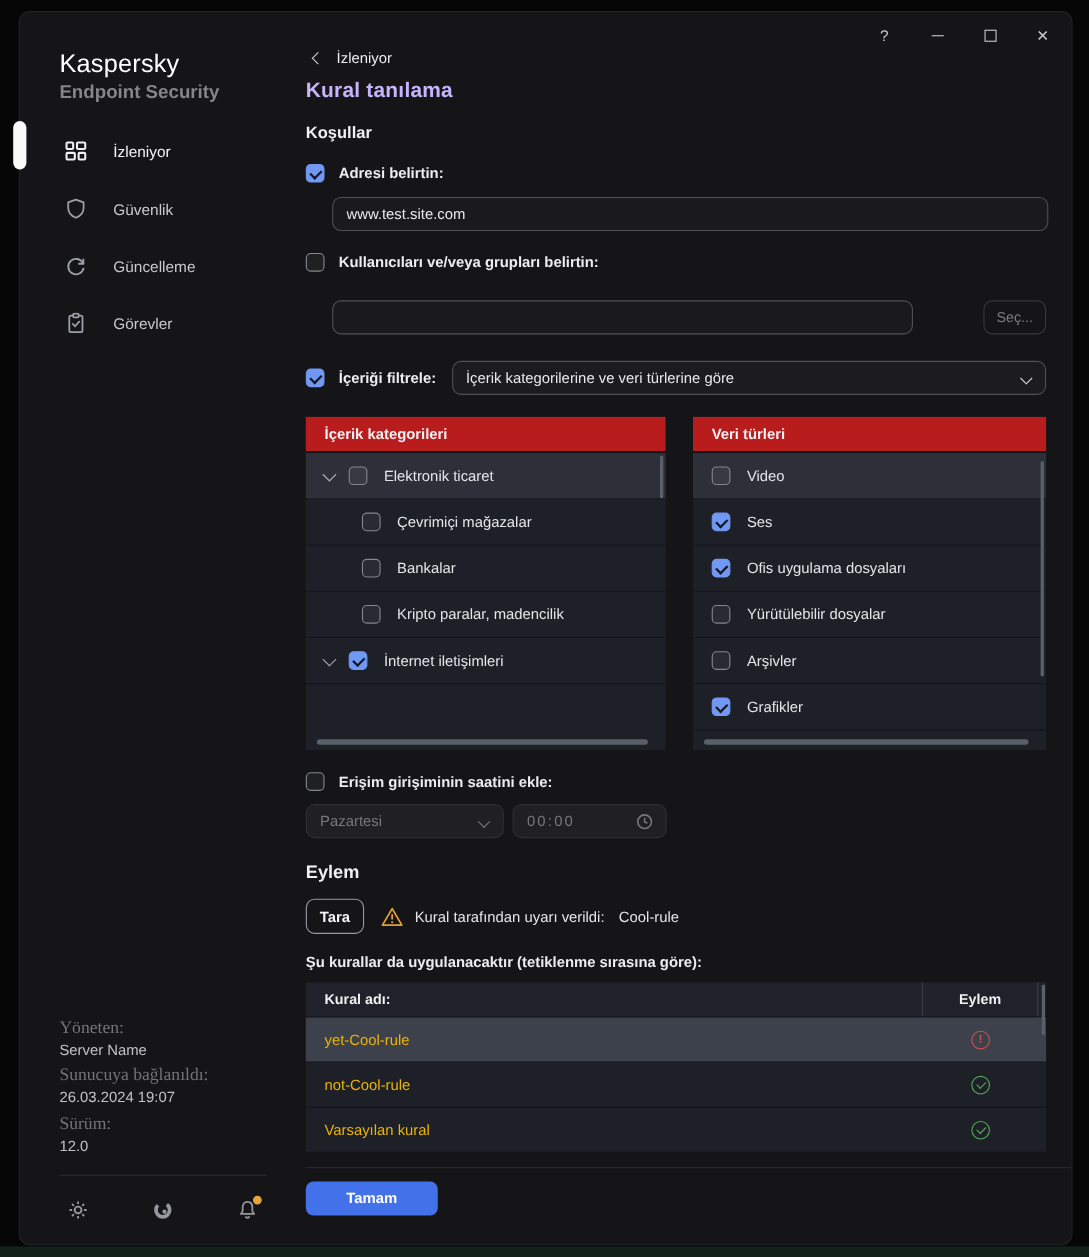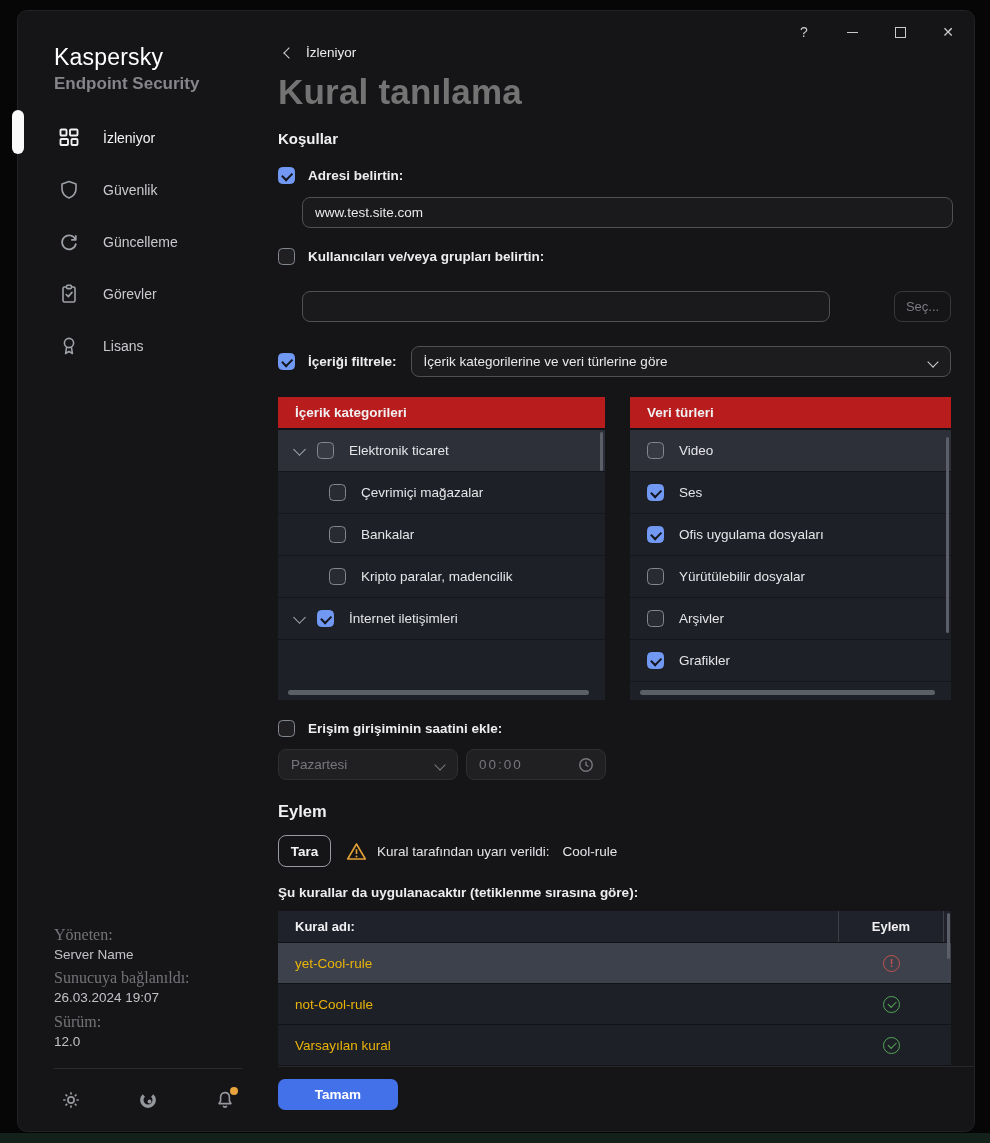--- a/index.html
+++ b/index.html
@@ -41,21 +41,21 @@
   .main{flex:1;display:flex;flex-direction:column;position:relative;min-width:0;}
   .titlebar{position:absolute;top:0;right:2px;height:42px;display:flex;z-index:5;}
   .win-btn{width:48px;height:42px;display:flex;align-items:center;justify-content:center;color:#c9c9cd;font-size:14px;cursor:pointer;}
   .glyph-min{width:11px;border-top:1.6px solid #c9c9cd;display:block;}
   .glyph-max{width:9px;height:9px;border:1.4px solid #c9c9cd;display:block;}
 
   .content{flex:1;padding:34px 23px 0 0;}
   .breadcrumb{display:flex;align-items:center;cursor:pointer;}
   .bc-chev{width:7px;height:7px;border-left:1.7px solid #cfcfd3;border-bottom:1.7px solid #cfcfd3;transform:rotate(45deg);margin:0 13px 0 7px;}
   .bc-label{font-size:13.5px;color:#ececef;}
-  .page-title{margin-top:12px;font-size:35px;font-weight:bold;color:#737373;letter-spacing:.2px;}
+  .page-title{margin-top:12px;font-size:19px;font-weight:bold;color:#c4b5fd;letter-spacing:.2px;}
   .section-title{margin-top:18px;font-size:15px;font-weight:bold;color:#f0f0f2;}
   .section-title.big{margin-top:22px;font-size:16.5px;}
 
   .check-row{display:flex;align-items:center;margin-top:20px;}
   .check-row .cb{margin-right:13px;}
   .check-label{font-size:13.5px;font-weight:bold;color:#ededf0;}
 
   .cb{width:17px;height:17px;box-sizing:border-box;border-radius:4.5px;border:1.5px solid #83878f;background:rgba(255,255,255,.05);position:relative;flex-shrink:0;cursor:pointer;}
   .cb.on{background:#7198f2;border-color:#7198f2;}
   .cb.on::after{content:"";position:absolute;left:3px;top:3.8px;width:8px;height:4.5px;border-left:2.1px solid #14171d;border-bottom:2.1px solid #14171d;transform:rotate(-45deg);}
@@ -191,29 +191,20 @@
       </div>
       <div class="nav-item">
         <span class="icon">
           <svg width="20" height="20" viewBox="0 0 20 20" fill="none" stroke="#9da0a6" stroke-width="1.6">
             <rect x="4" y="3" width="12" height="15" rx="1.5"></rect>
             <rect x="7.5" y="1.2" width="5" height="3.4" rx="1" fill="#151518"></rect>
             <path d="M7.2 10.5 L9.3 12.6 L13 8.4" stroke-linejoin="round" stroke-linecap="round"></path>
           </svg>
         </span>
         <span class="label">Görevler</span>
-      </div>
-      <div class="nav-item">
-        <span class="icon">
-          <svg width="20" height="20" viewBox="0 0 20 20" fill="none" stroke="#9da0a6" stroke-width="1.6">
-            <circle cx="10" cy="7" r="4.6"></circle>
-            <path d="M7.6 11 L6.6 17.5 L10 15.4 L13.4 17.5 L12.4 11" stroke-linejoin="round"></path>
-          </svg>
-        </span>
-        <span class="label">Lisans</span>
       </div>
     </div>
 
     <div class="mgmt">
       <div class="lab">Yöneten:</div>
       <div class="val">Server Name</div>
       <div class="lab">Sunucuya bağlanıldı:</div>
       <div class="val">26.03.2024 19:07</div>
       <div class="lab">Sürüm:</div>
       <div class="val">12.0</div>

